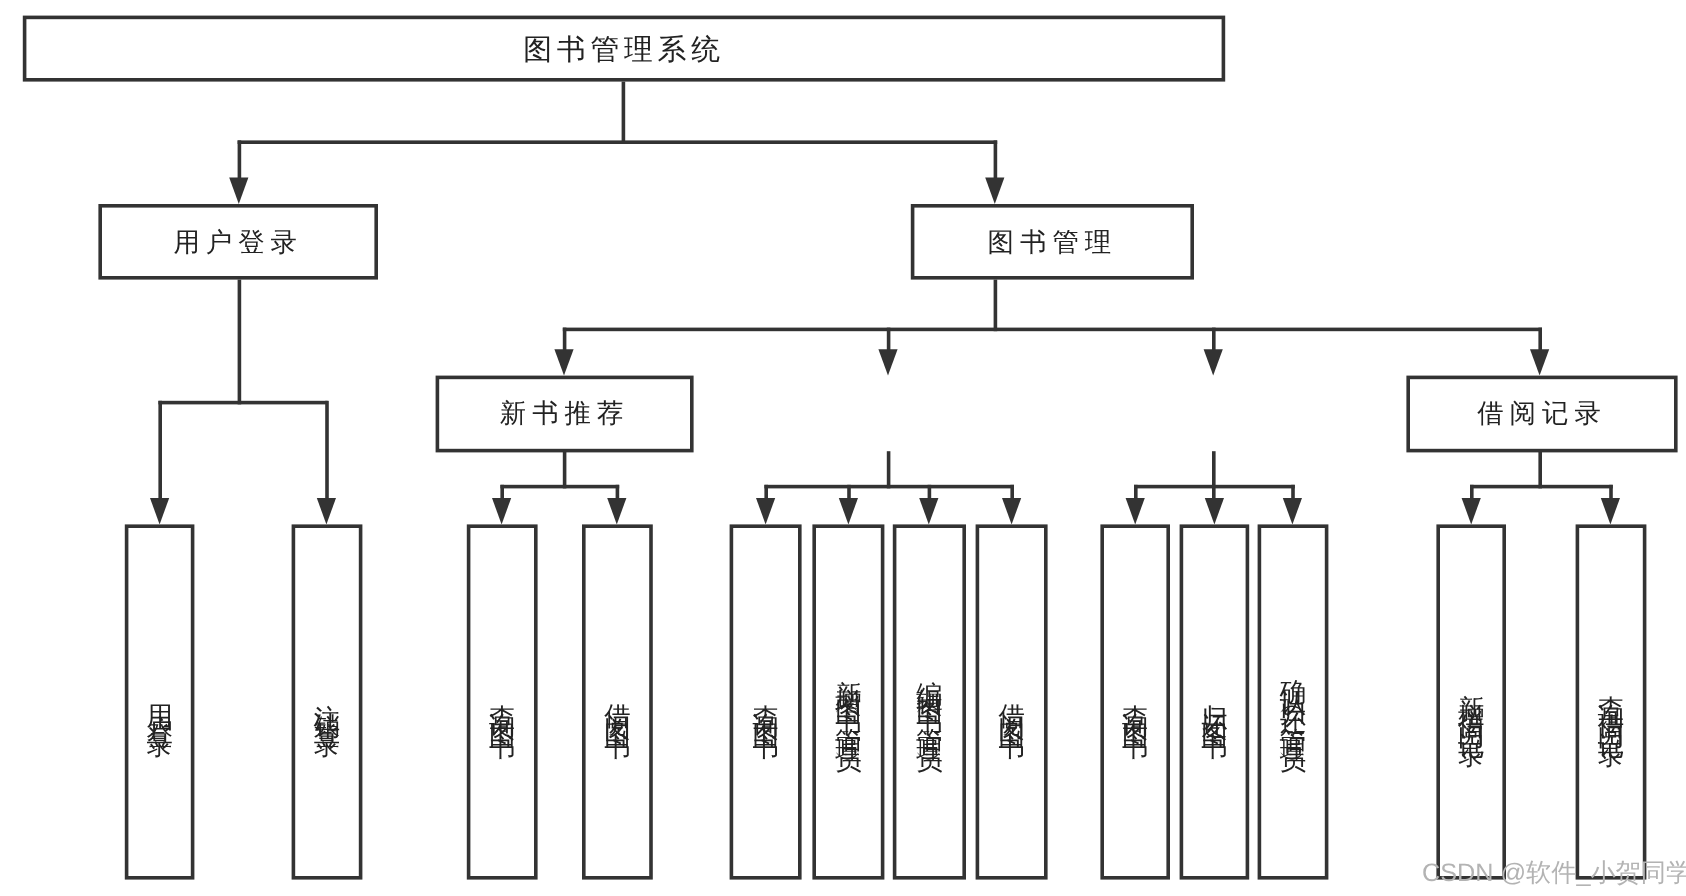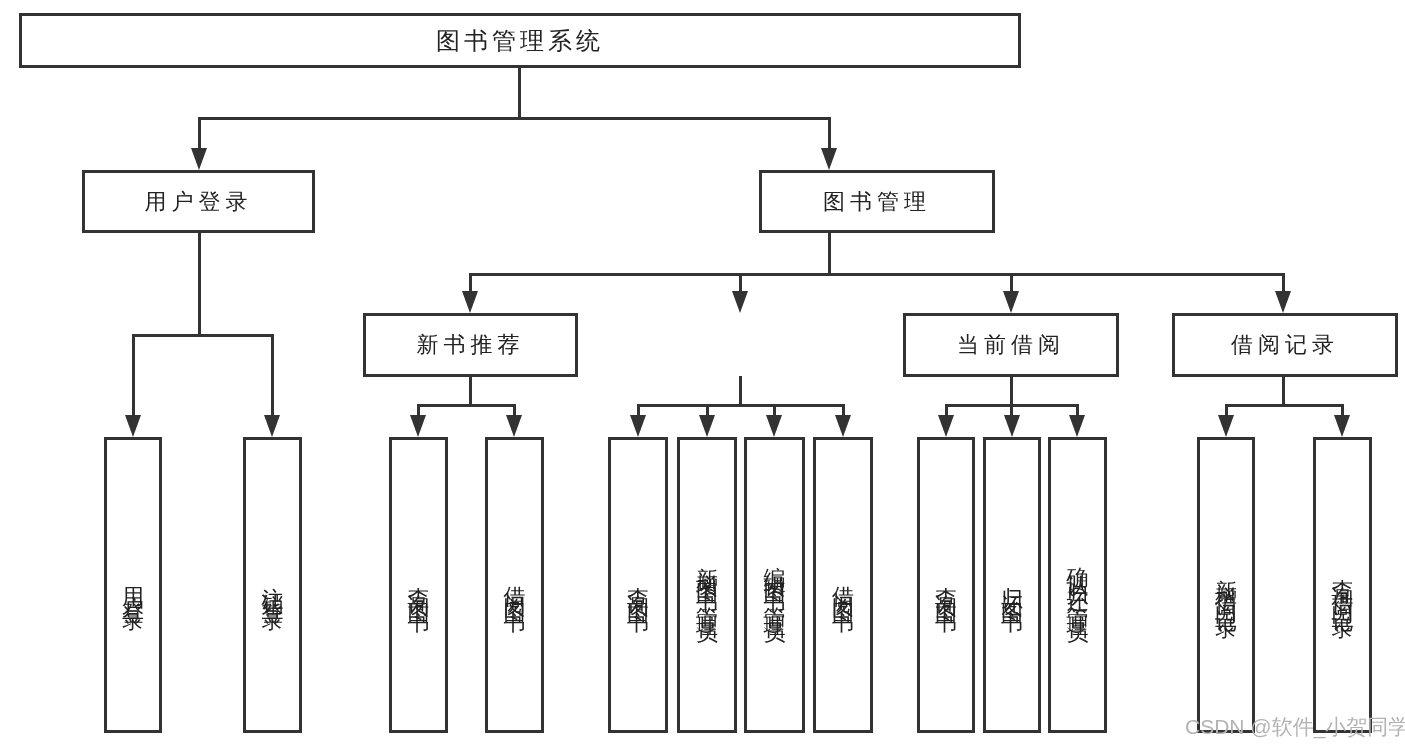--- a/index.html
+++ b/index.html
@@ -67,23 +67,20 @@
   <div class="vline" style="left:739px;top:273px;height:20px;"></div>
   <div class="vline" style="left:1010px;top:273px;height:20px;"></div>
   <div class="vline" style="left:1282px;top:273px;height:20px;"></div>
   <div class="arrow" style="left:462px;top:291px;"></div>
   <div class="arrow" style="left:732px;top:291px;"></div>
   <div class="arrow" style="left:1003px;top:291px;"></div>
   <div class="arrow" style="left:1275px;top:291px;"></div>
 
   <div class="box hbox" style="left:363px;top:313px;width:215px;height:64px;">
     <span>新书推荐</span>
-  </div>
-  <div class="box hbox" style="left:903px;top:313px;width:216px;height:64px;">
-    <span>当前借阅</span>
   </div>
   <div class="box hbox" style="left:1172px;top:313px;width:226px;height:64px;">
     <span>借阅记录</span>
   </div>
 
   <div class="vline" style="left:469px;top:376px;height:31px;"></div>
   <div class="hline" style="left:417px;top:404px;width:99px;"></div>
   <div class="vline" style="left:417px;top:404px;height:13px;"></div>
   <div class="vline" style="left:513px;top:404px;height:13px;"></div>
   <div class="arrow" style="left:410px;top:415px;"></div>

